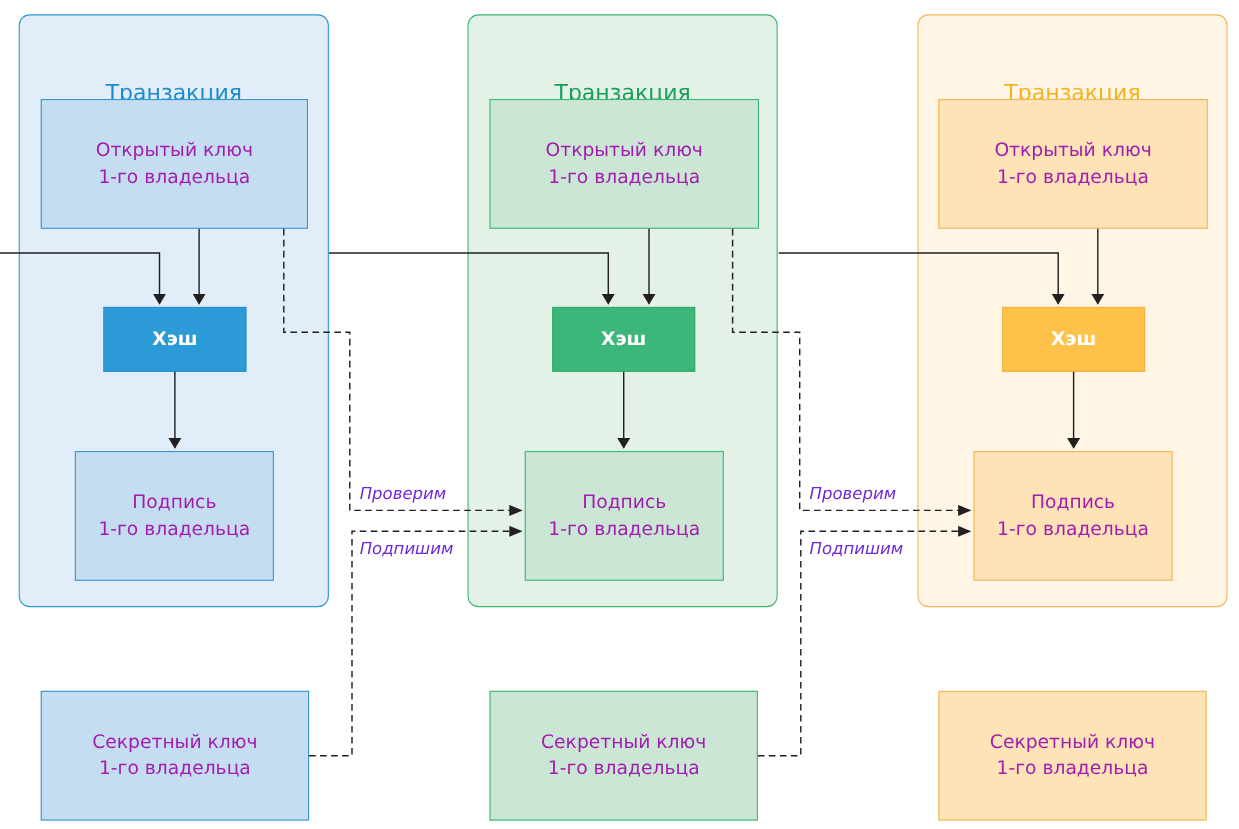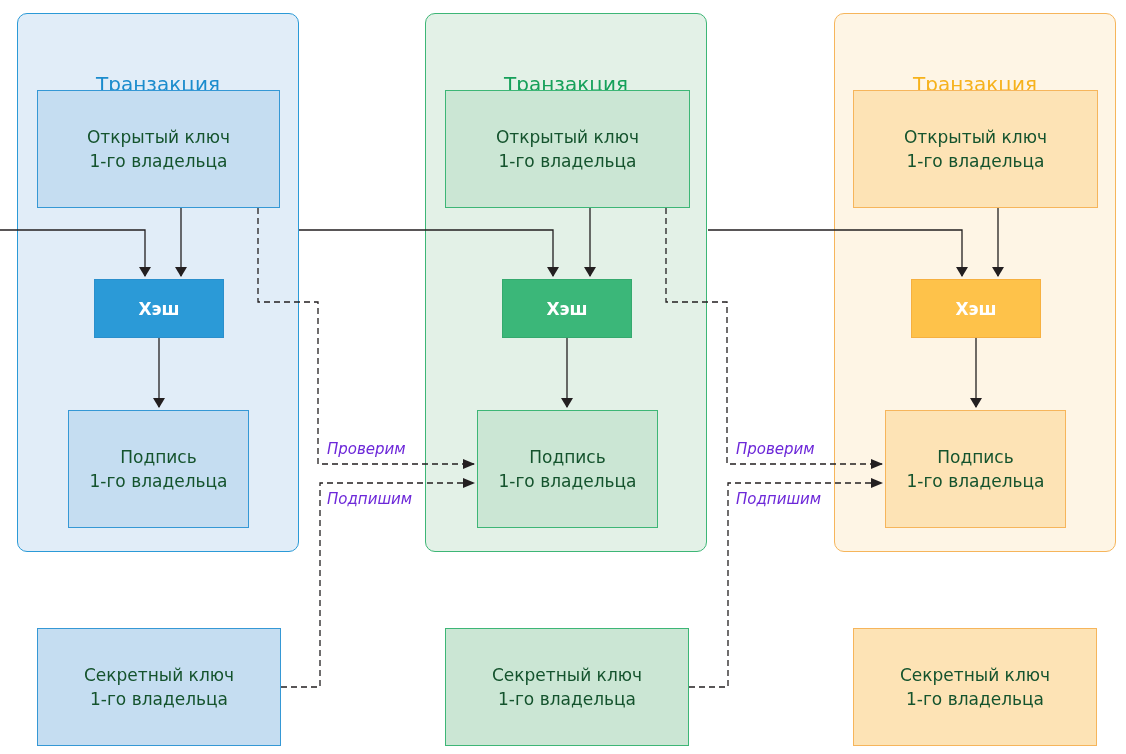--- a/index.html
+++ b/index.html
@@ -4,21 +4,21 @@
   <style>
     html, body { margin: 0; padding: 0; background: #ffffff; }
     body { width: 1126px; height: 754px; position: relative; overflow: hidden;
            font-family: "DejaVu Sans", sans-serif; color: #231f20; }
     .panel { position: absolute; top: 13px; width: 282px; height: 539px;
              border: 1.5px solid; border-radius: 10px; box-sizing: border-box; }
     .panel-title { position: absolute; top: 14px; left: 0; right: 0; text-align: center;
                    font-weight: normal; font-size: 20px; margin-top: 44px; }
     .box { position: absolute; box-sizing: border-box; border: 1.5px solid;
            display: flex; flex-direction: column; align-items: center; justify-content: center;
-           font-size: 17px; line-height: 24px; text-align: center; color: #14532d; }
+           font-size: 17px; line-height: 24px; text-align: center; color: #a21caf; }
     .hash { position: absolute; box-sizing: border-box; display: flex; align-items: center;
             justify-content: center; color: #ffffff; font-weight: bold; font-size: 17px; border: 1.5px solid; }
     .label-italic { position: absolute; font-style: italic; font-size: 15px; color: #6d28d9; }
     svg#arrows { position: absolute; left: 0; top: 0; pointer-events: none; }
     #panel-blue { left: 17px; background: #e1edf8; border-color: #2b9ad7; }
     #panel-green { left: 425px; background: #e3f1e7; border-color: #3db676; }
     #panel-orange { left: 834px; background: #fef5e5; border-color: #f6b55b; }
   </style>
 </head>
 <body>

